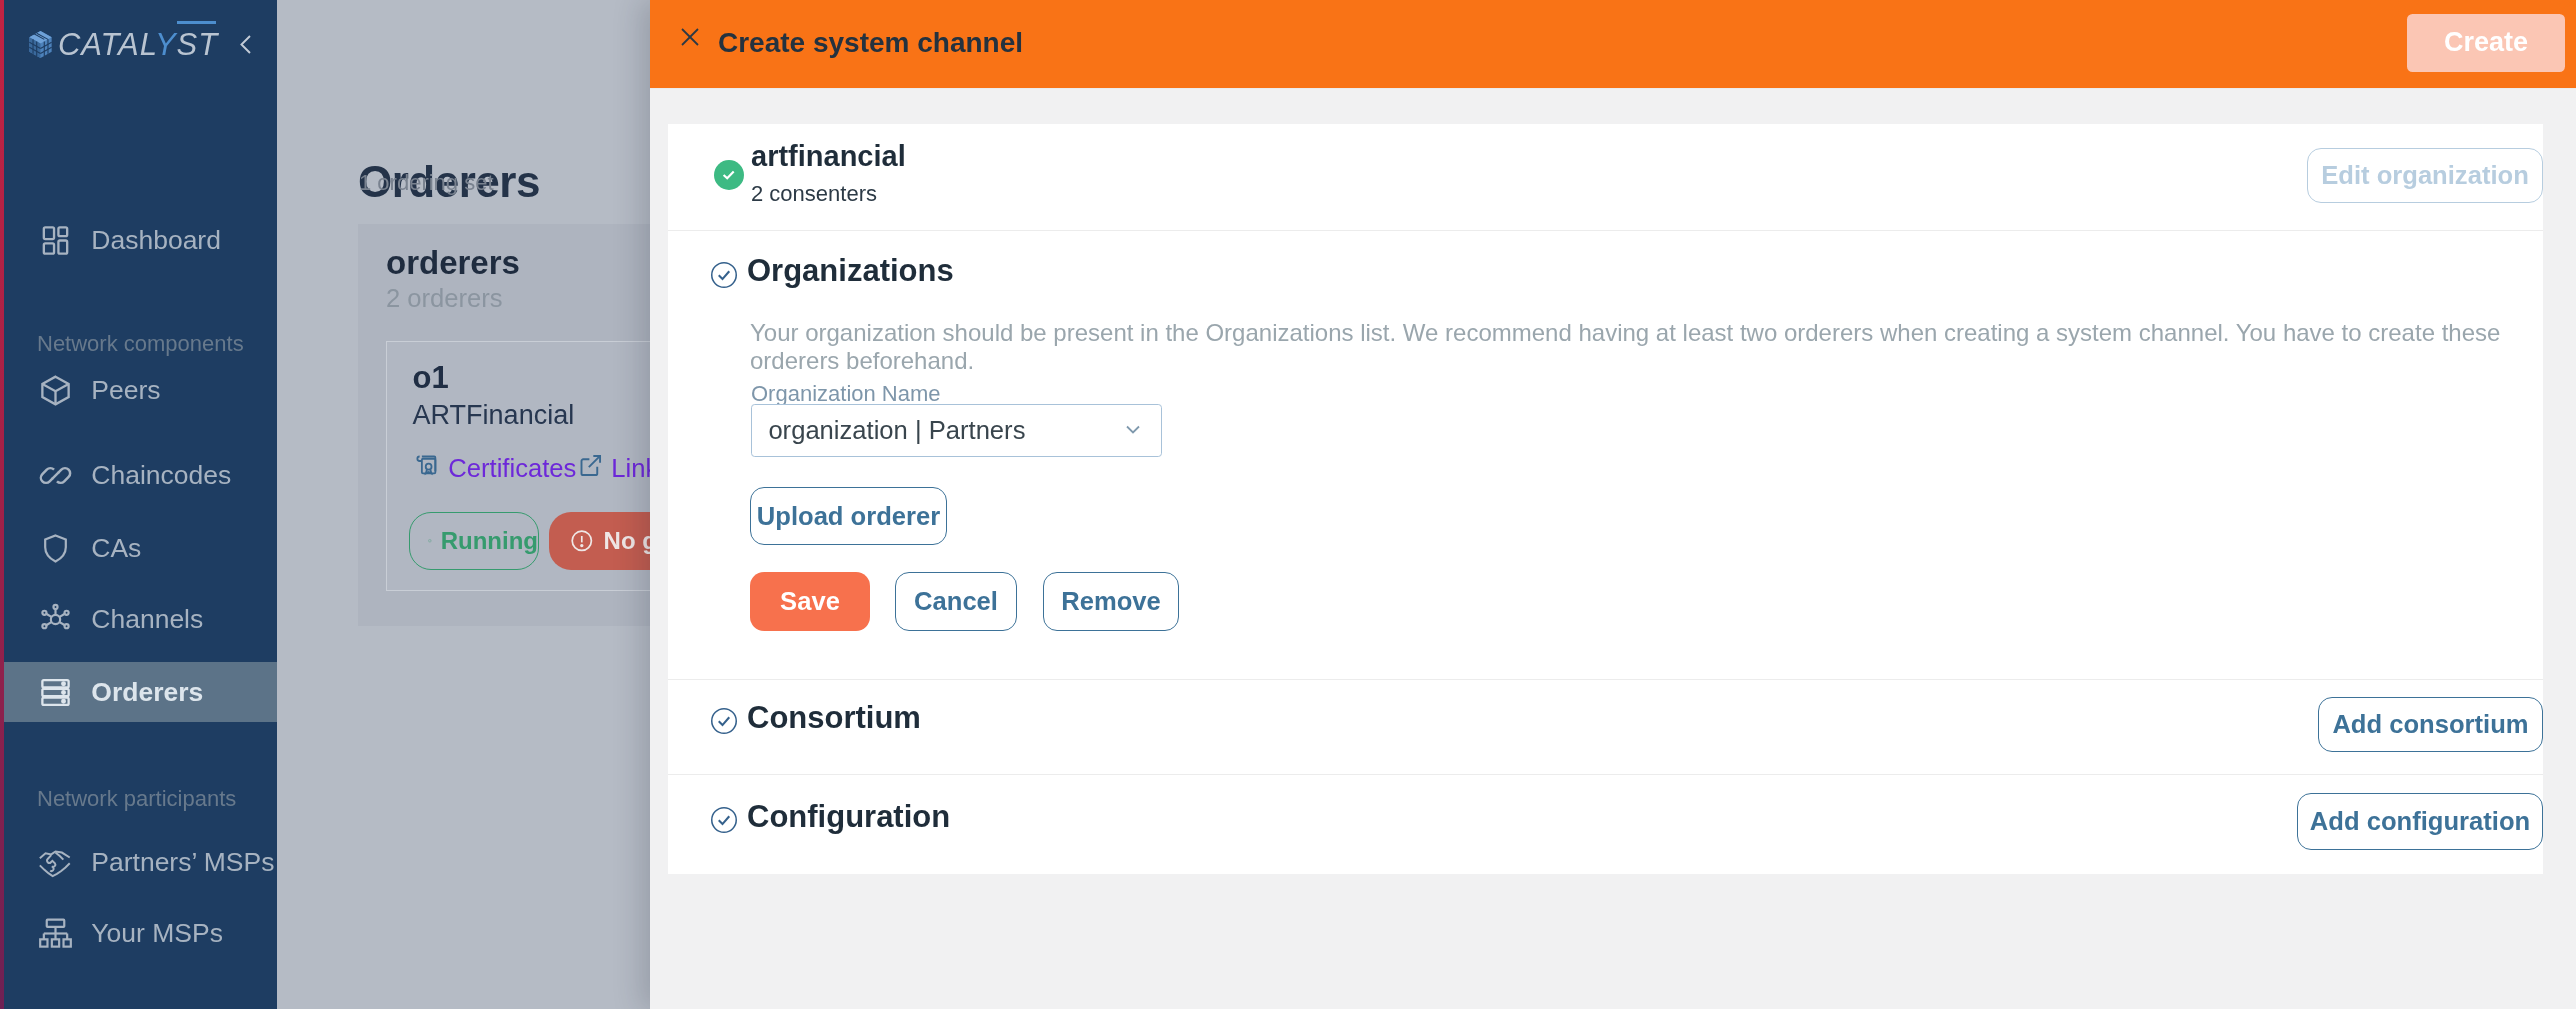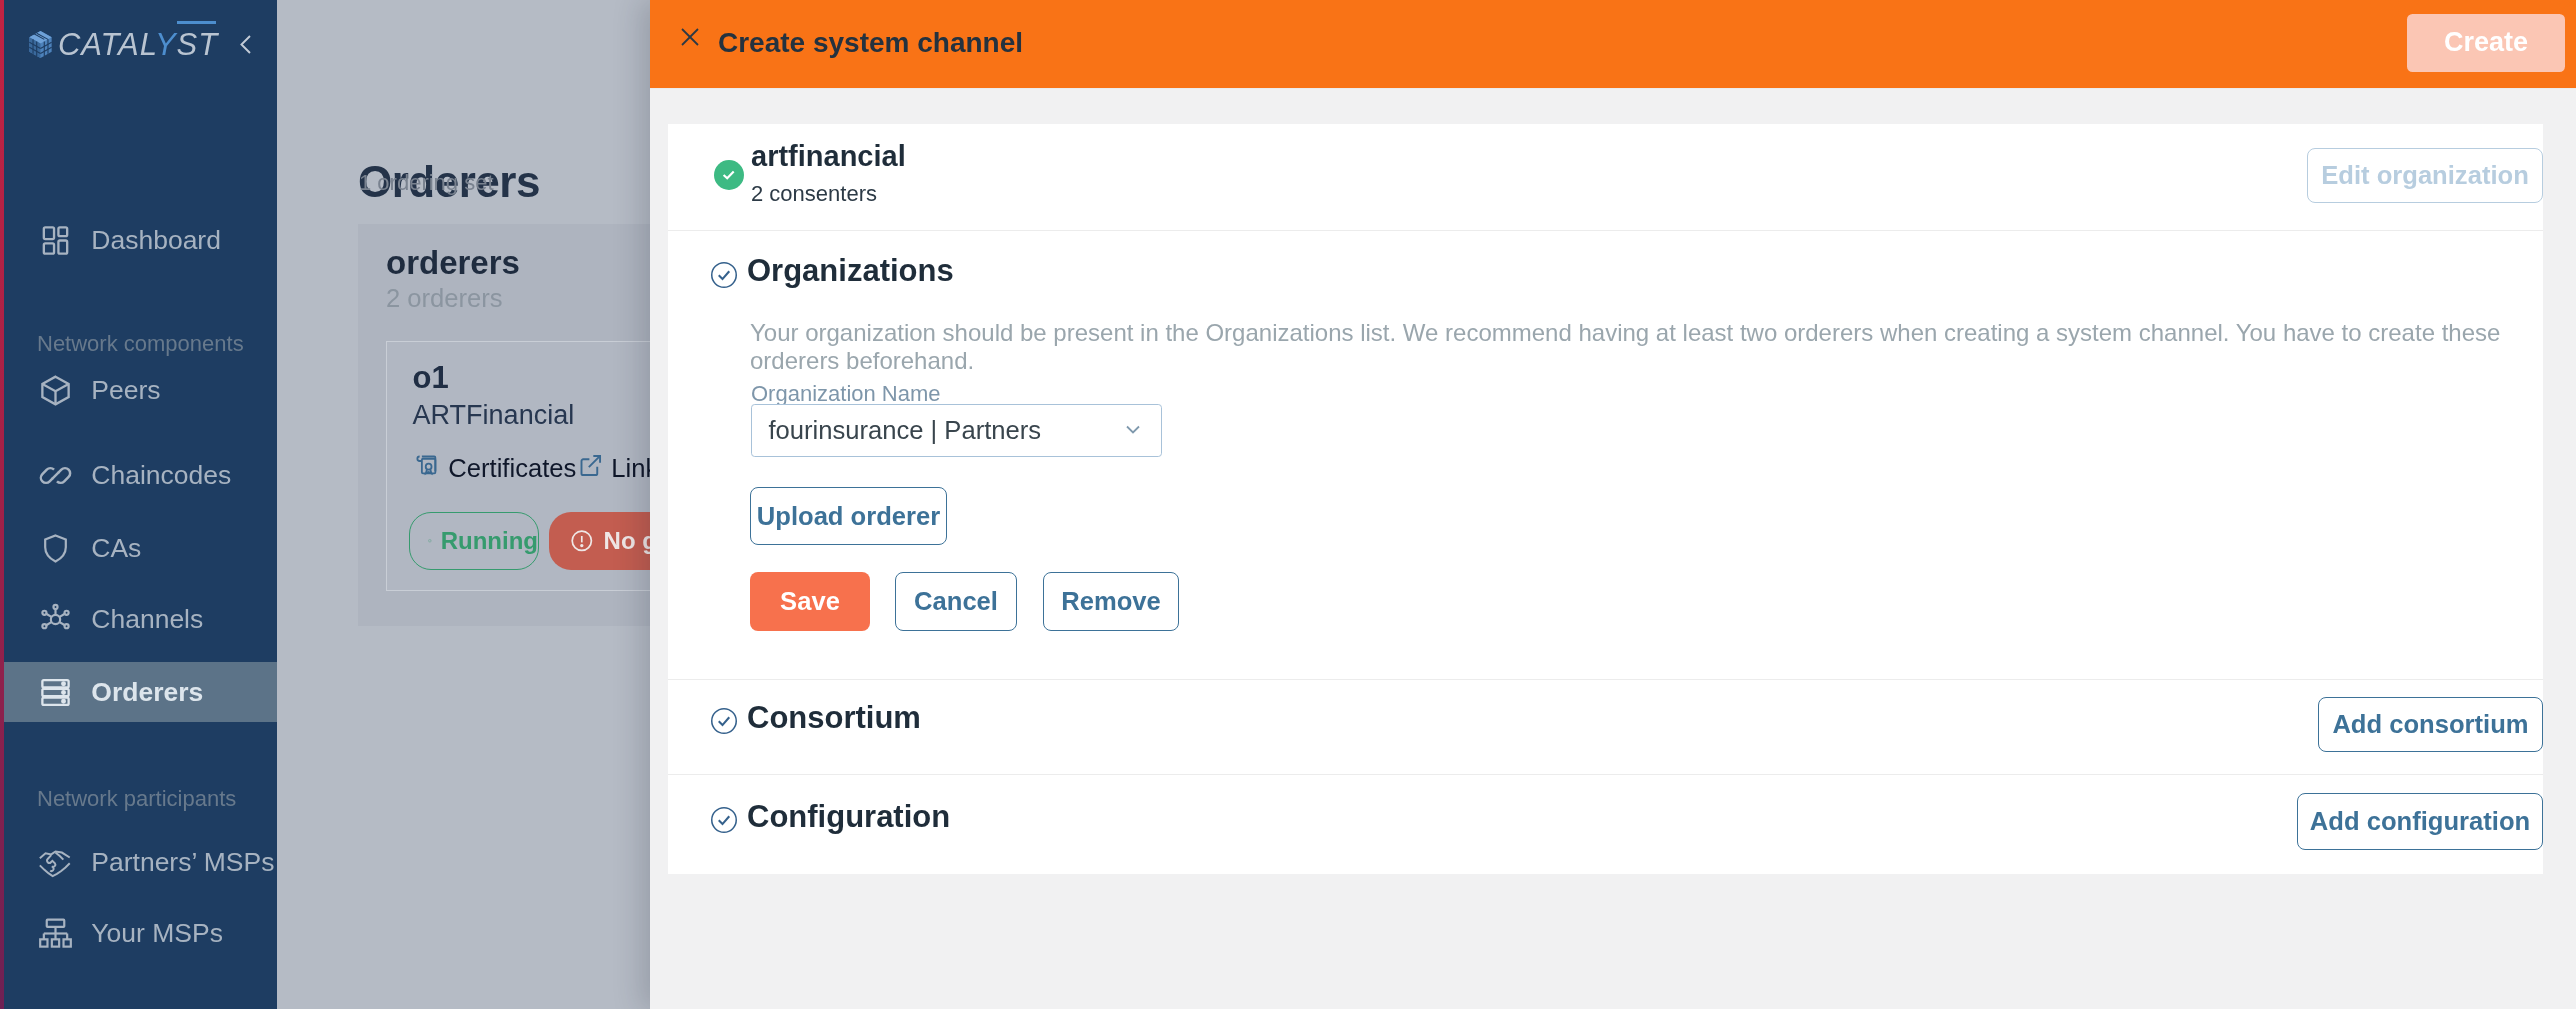--- a/index.html
+++ b/index.html
@@ -32,38 +32,38 @@
   .bg-title{position:absolute;left:81px;top:128px;font-size:44px;font-weight:700;color:#243349;letter-spacing:-0.5px;}
   .bg-sub{position:absolute;left:82px;top:170px;font-size:22px;color:#79828f;}
   .oset-panel{position:absolute;left:81px;top:224px;width:393px;height:402px;background:#aeb4bf;}
   .oset-name{position:absolute;left:28px;top:20px;font-size:33px;font-weight:700;color:#1f2c3f;}
   .oset-count{position:absolute;left:28px;top:60px;font-size:25.6px;color:#8b95a0;}
   .onode-card{position:absolute;left:28px;top:117px;width:276px;height:250px;background:#b1b7c2;
     border:1.8px solid #c9ced6;box-sizing:border-box;}
   .onode-name{position:absolute;left:25.6px;top:18px;font-size:31px;font-weight:700;color:#202e44;}
   .onode-org{position:absolute;left:25.6px;top:58px;font-size:27px;color:#273750;}
   .onode-link{position:absolute;top:110px;display:flex;align-items:center;gap:7.3px;
-    font-size:25.6px;color:#0f172a;cursor:pointer;white-space:nowrap;}
+    font-size:25.6px;color:#6d28d9;cursor:pointer;white-space:nowrap;}
   .onode-link.l1{left:27px;}
   .onode-link.l2{left:190px;}
   .pill{position:absolute;top:170px;height:58px;border-radius:22px;display:flex;align-items:center;
     gap:9px;box-sizing:border-box;font-size:24px;font-weight:700;white-space:nowrap;}
   .pill.ok{left:22px;width:130px;border:1.8px solid #369b6e;color:#369b6e;padding-left:18px;}
   .pill.warn{left:162px;width:173px;background:#c35d50;color:#efe7e6;padding-left:20px;}
 
   
   .modal{position:absolute;left:650px;top:0;width:1926px;height:1010px;background:#f1f1f2;z-index:20;
     box-shadow:-9px 0 27px rgba(20,30,45,.18);}
   .modal-header{position:absolute;left:0;top:0;width:100%;height:89px;background:#f97316;
     border-bottom:1.8px solid #ececec;box-sizing:border-box;}
   .close-btn{position:absolute;left:28px;top:25px;width:24px;height:24px;cursor:pointer;}
   .modal-title{position:absolute;left:68px;top:26.5px;font-size:28px;font-weight:600;color:#24323f;}
   .btn{box-sizing:border-box;display:flex;align-items:center;justify-content:center;
     font-family:"Liberation Sans",sans-serif;font-weight:700;cursor:pointer;background:#fff;
-    border:1.8px solid #3d7298;color:#3d7298;border-radius:8px;font-size:25.6px;white-space:nowrap;}
+    border:1.8px solid #3d7298;color:#3d7298;border-radius:14px;font-size:25.6px;white-space:nowrap;}
   .create-btn{position:absolute;right:11px;top:13.7px;width:158px;height:58px;background:#fbc6b4;
     border:none;color:#ffffff;border-radius:5.5px;font-size:27px;}
   .modal-body{position:absolute;left:0;top:89px;width:100%;height:921px;}
   .card{position:absolute;left:18px;top:35px;width:1875px;height:750px;background:#ffffff;}
   .sec{position:relative;width:100%;box-sizing:border-box;}
   .sec + .sec{border-top:1.8px solid #ececec;}
   .sec1{height:106px;}
   .sec2{height:449px;}
   .sec3{height:95px;}
   .sec4{height:99px;}
@@ -321,21 +321,21 @@
             <svg width="28" height="28" viewBox="0 0 24 24" fill="none" stroke="#35618c" stroke-width="1.3">
               <circle cx="12" cy="12" r="10.5"></circle>
                 <polyline points="7.5 12.3 10.7 15.5 16.5 8.8" stroke-width="1.8"></polyline>
             </svg>
           </span>
           <div class="sec-heading">Organizations</div>
           <div class="desc">Your organization should be present in the Organizations list. We recommend having at least two orderers when creating a system channel. You have to create these orderers beforehand.</div>
 
           <div class="field-label">Organization Name</div>
           <div class="select">
-            <span class="select-value">fourinsurance | Partners</span>
+            <span class="select-value">organization | Partners</span>
             <span>
               <svg width="24" height="24" viewBox="0 0 24 24" fill="none" stroke="#7f99ad" stroke-width="1.8">
                 <polyline points="6 9.5 12 15.5 18 9.5"></polyline>
               </svg>
             </span>
           </div>
 
           <button class="btn upload-btn">Upload orderer</button>
           <button class="btn save-btn">Save</button>
           <button class="btn cancel-btn">Cancel</button>

